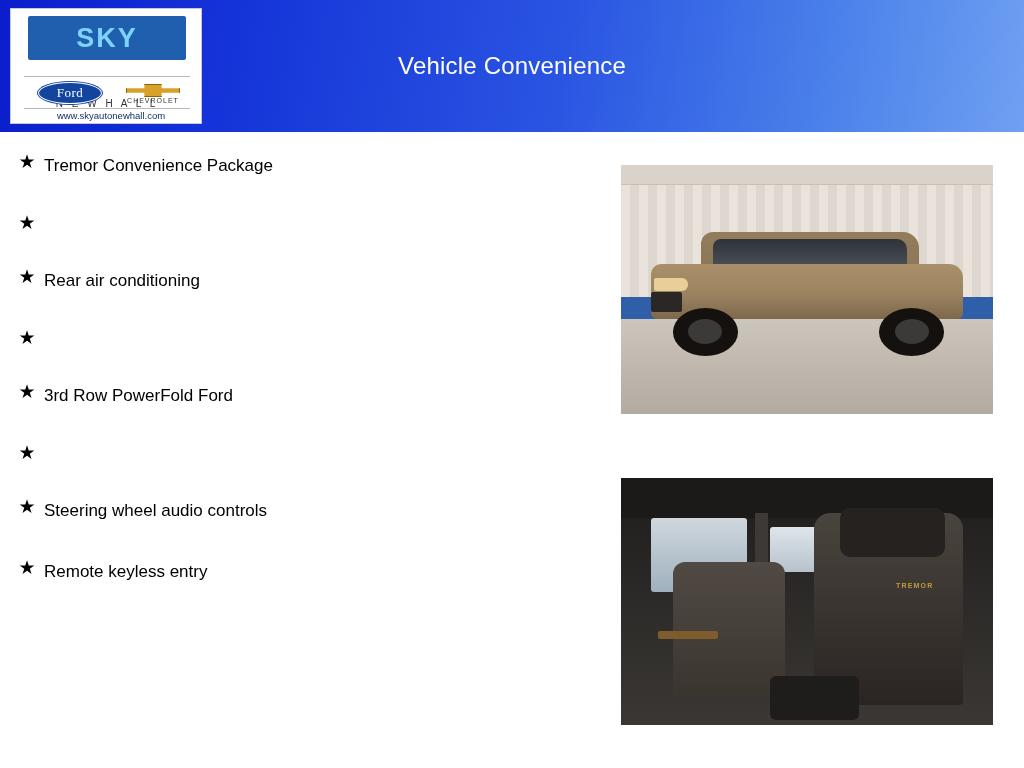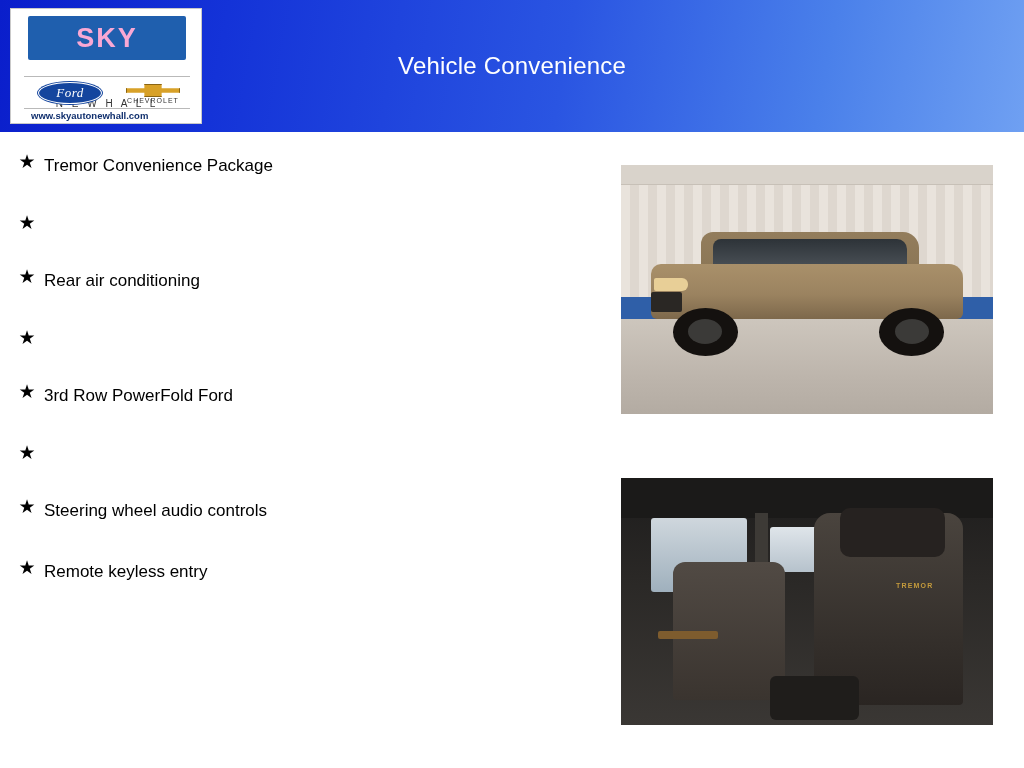--- a/index.html
+++ b/index.html
@@ -50,21 +50,21 @@
     position: absolute;
     top: 4px; left: 14px;
     width: 158px; height: 44px;
     background: #1f5fae;
     border-radius: 2px;
     display: flex;
     align-items: center;
     justify-content: center;
   }
   .sky-band .sky-text {
-    color: #f9a8d4;
+    color: #7dd3fc;
     font-weight: bold;
     font-size: 27px;
     letter-spacing: 2px;
     font-family: "Liberation Sans", sans-serif;
   }
   .newhall-text {
     position: absolute;
     top: 50px; left: 0; width: 186px;
     text-align: center;
     font-size: 10px;
@@ -85,21 +85,20 @@
     width: 64px; height: 22px;
     background: #14459e;
     border: 1.5px solid #ffffff;
     border-radius: 50% / 50%;
     box-shadow: 0 0 0 1px #14459e;
     display: flex; align-items: center; justify-content: center;
   }
   .ford-oval span {
     color: #ffffff;
     font-family: "Liberation Serif", serif;
-    font-style: italic;
     font-size: 13px;
     letter-spacing: 0.5px;
   }
   .chev-wrap {
     position: absolute;
     top: 70px; left: 104px;
     width: 70px; height: 24px;
   }
   .chev-bow {
     position: absolute;
@@ -112,23 +111,24 @@
   .chev-text {
     position: absolute;
     top: 15px; left: 0; width: 70px;
     text-align: center;
     font-size: 7px;
     letter-spacing: 1px;
     color: #333333;
   }
   .logo-url {
     position: absolute;
-    top: 98px; left: 17px; width: 186px;
+    top: 98px; left: 4px; width: 186px;
+    text-align: center;
     font-size: 9.5px;
-    font-weight: bold;
+    font-weight: normal;
     color: #11306e;
   }
   
   .bullets {
     position: absolute;
     top: 148px; left: 10px;
     width: 580px;
   }
   .bullet {
     display: flex;

